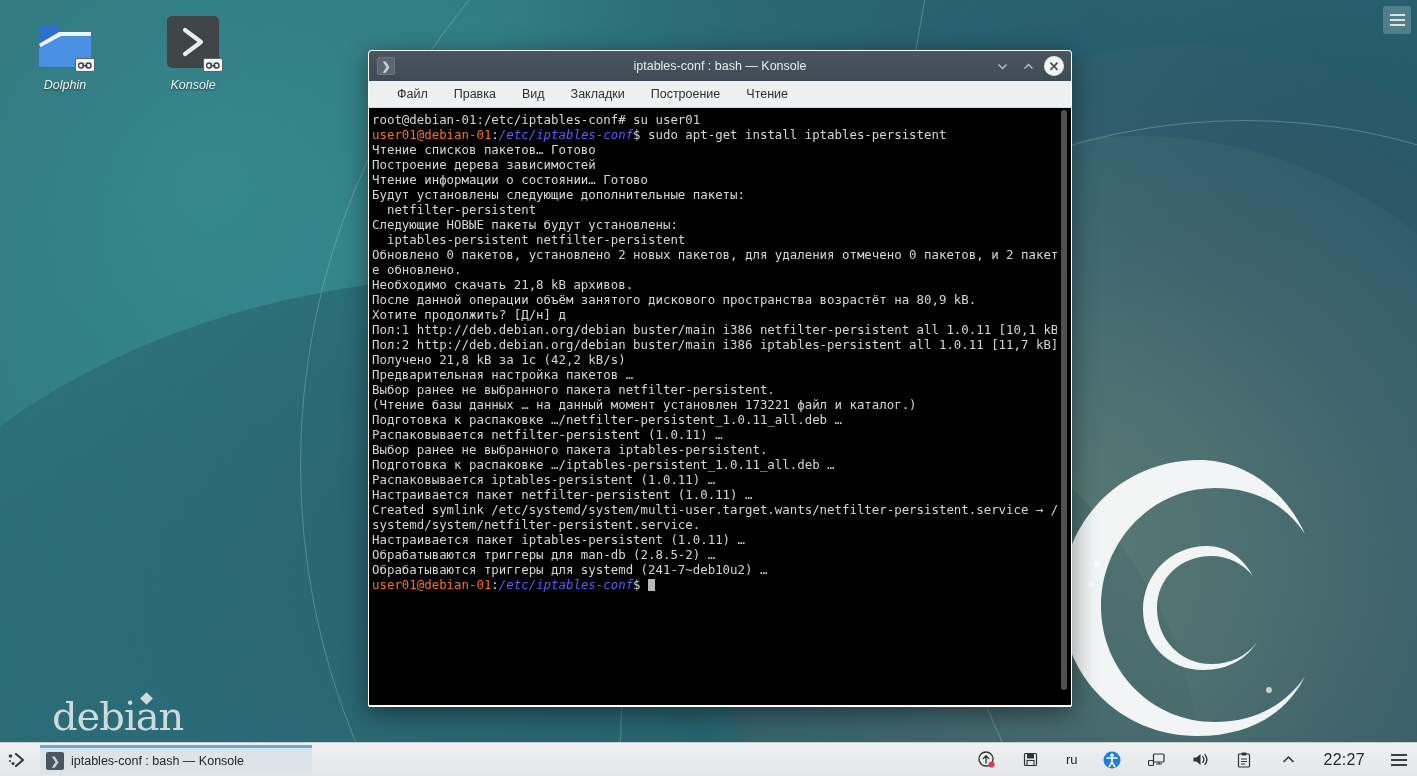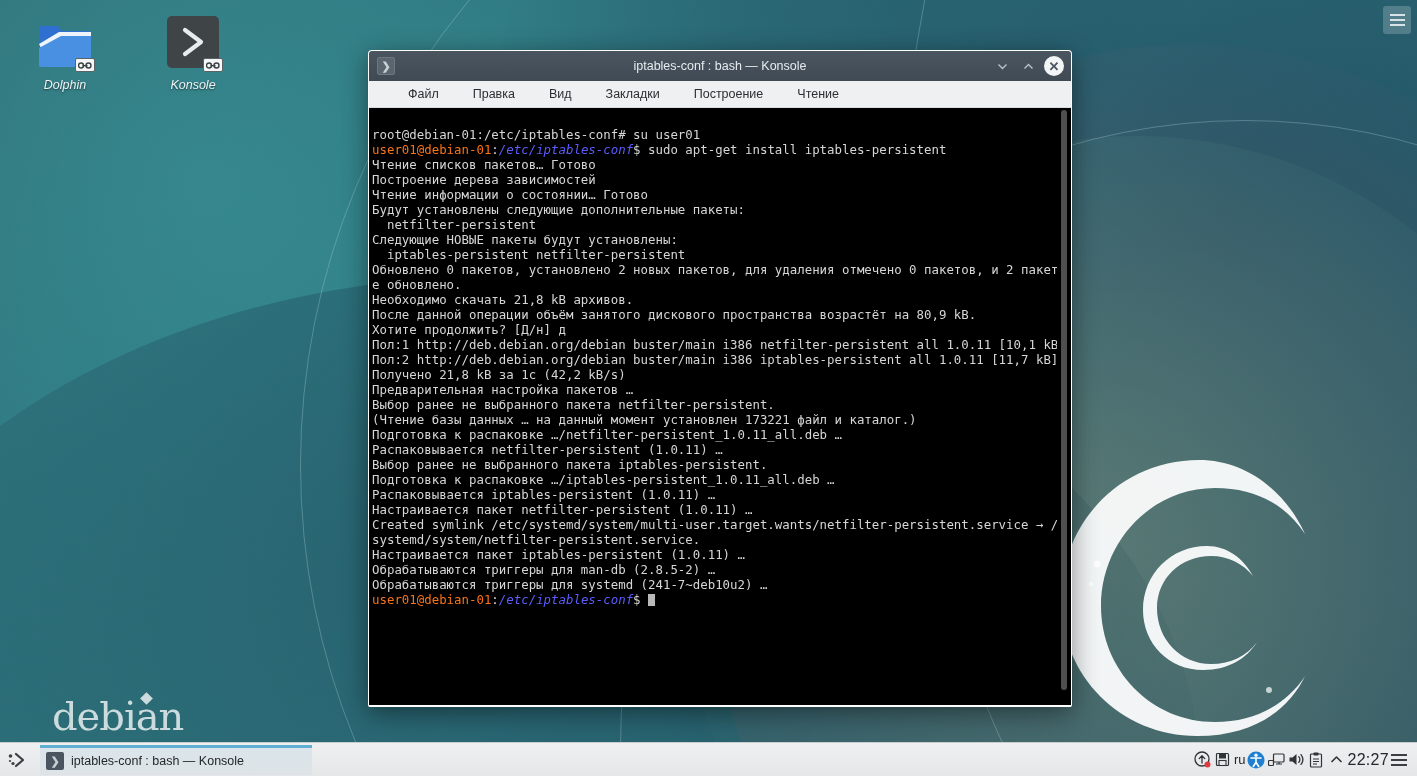--- a/index.html
+++ b/index.html
@@ -146,36 +146,36 @@
   .win-btn.close {
     background: #f2f4f5; border-radius: 50%;
     color: #4a5560; font-size: 13px; font-weight: 600;
   }
 
   #menubar {
     height: 27px;
     background: #eff0f1;
     border-bottom: 1px solid #d9dbdc;
     display: flex; align-items: center;
-    padding-left: 26px;
-    gap: 8px;
+    padding-left: 15px;
+    gap: 0px;
   }
   .menu-item {
     padding: 4px 13px;
     font-size: 12.5px;
     color: #2b2f31;
     cursor: pointer;
     border-radius: 2px;
   }
 
   #terminal {
     position: relative;
     background: #000;
     height: 597px;
-    padding: 19px 0 0 3px;
+    padding: 4px 0 0 3px;
     overflow: hidden;
   }
   #term-lines {
     font-family: "DejaVu Sans Mono", "Liberation Mono", monospace;
     font-size: 12.4px;
     line-height: 15px;
     color: #d6d6d6;
     white-space: pre;
     letter-spacing: 0px;
   }
@@ -234,21 +234,21 @@
     background: #4a5560;
     border-radius: 2px;
     display: flex; align-items: center; justify-content: center;
     color: #c9d1d6; font-size: 11px; font-weight: bold;
   }
   #task-entry .te-label { font-size: 12.5px; color: #23282a; }
 
   #tray {
     margin-left: auto;
     display: flex; align-items: center;
-    gap: 2px;
+    gap: 26px;
     padding-right: 10px;
     height: 34px;
   }
   .tray-icon {
     width: 18px; height: 18px;
     display: flex; align-items: center; justify-content: center;
     cursor: pointer;
     color: #2f3436;
   }
   #tray-lang { font-size: 13px; color: #23282a; cursor: pointer; }

